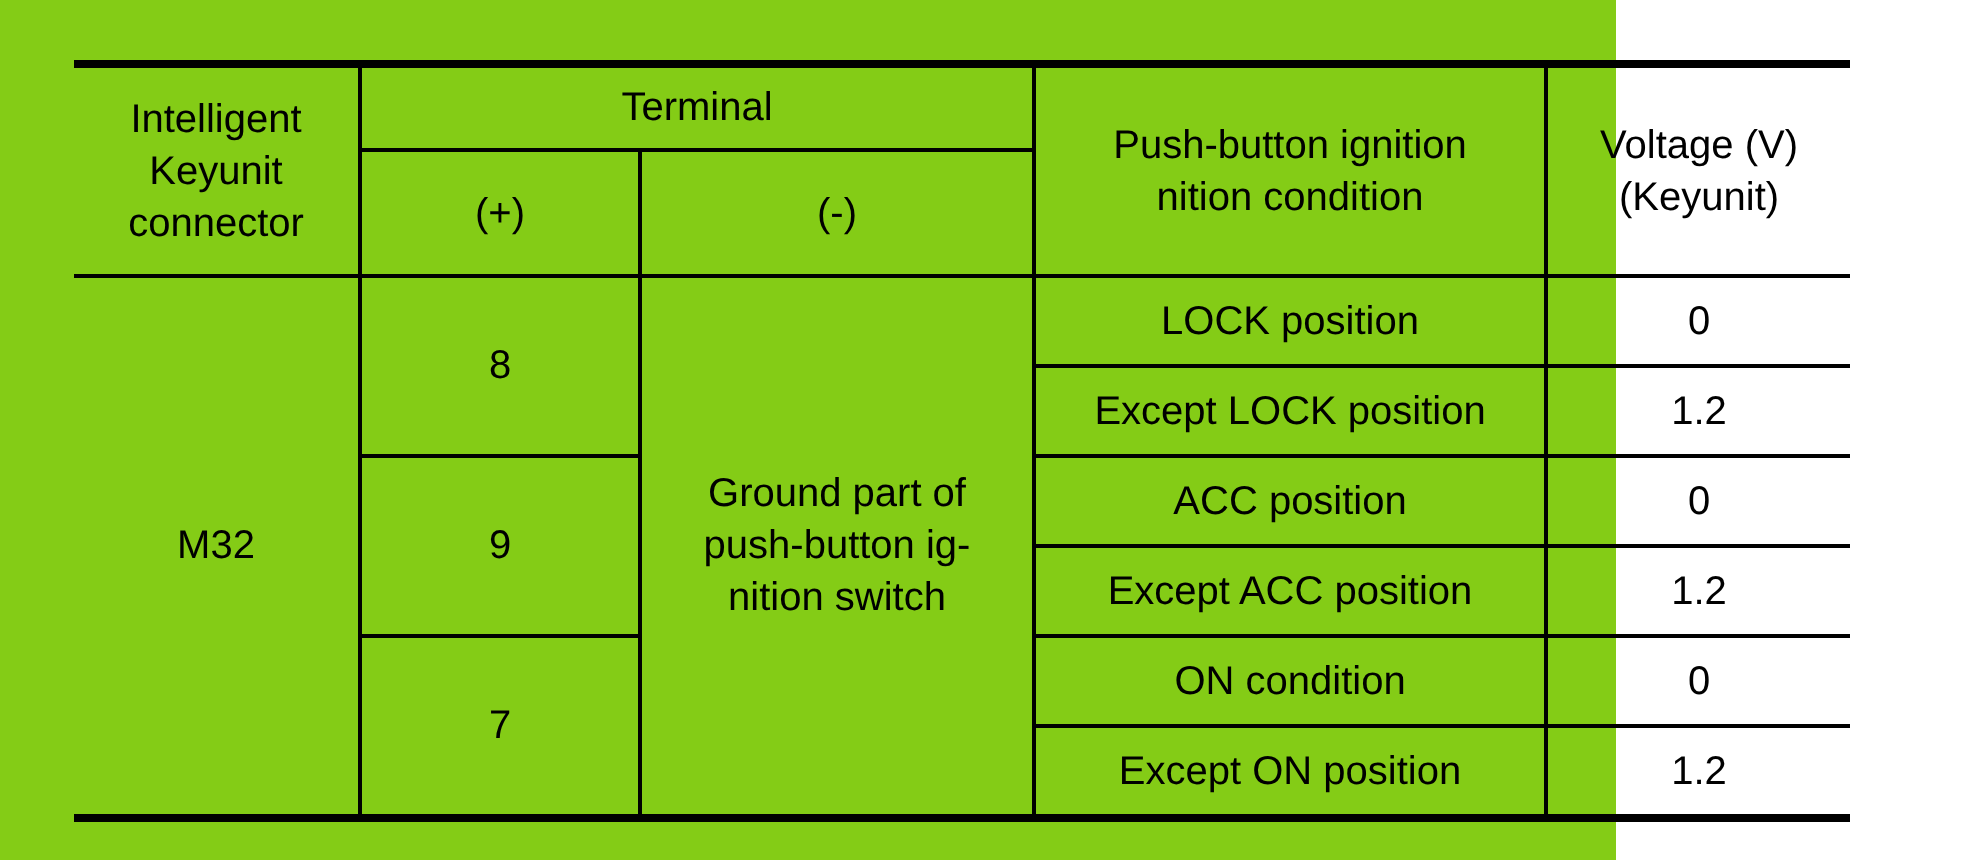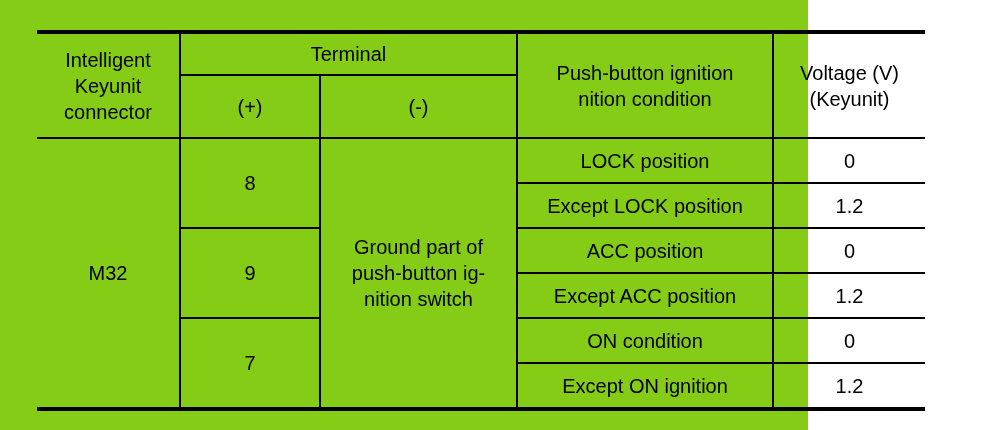--- a/index.html
+++ b/index.html
@@ -103,18 +103,18 @@
       <tr class="body-row">
         <td class="left">Except ACC position</td>
         <td>1.2</td>
       </tr>
       <tr class="body-row">
         <td rowspan="2">7</td>
         <td class="left">ON condition</td>
         <td>0</td>
       </tr>
       <tr class="body-row">
-        <td class="left">Except ON ignition</td>
+        <td class="left">Except ON position</td>
         <td>1.2</td>
       </tr>
     </tbody>
   </table>
 </div>
 
 </body></html>

